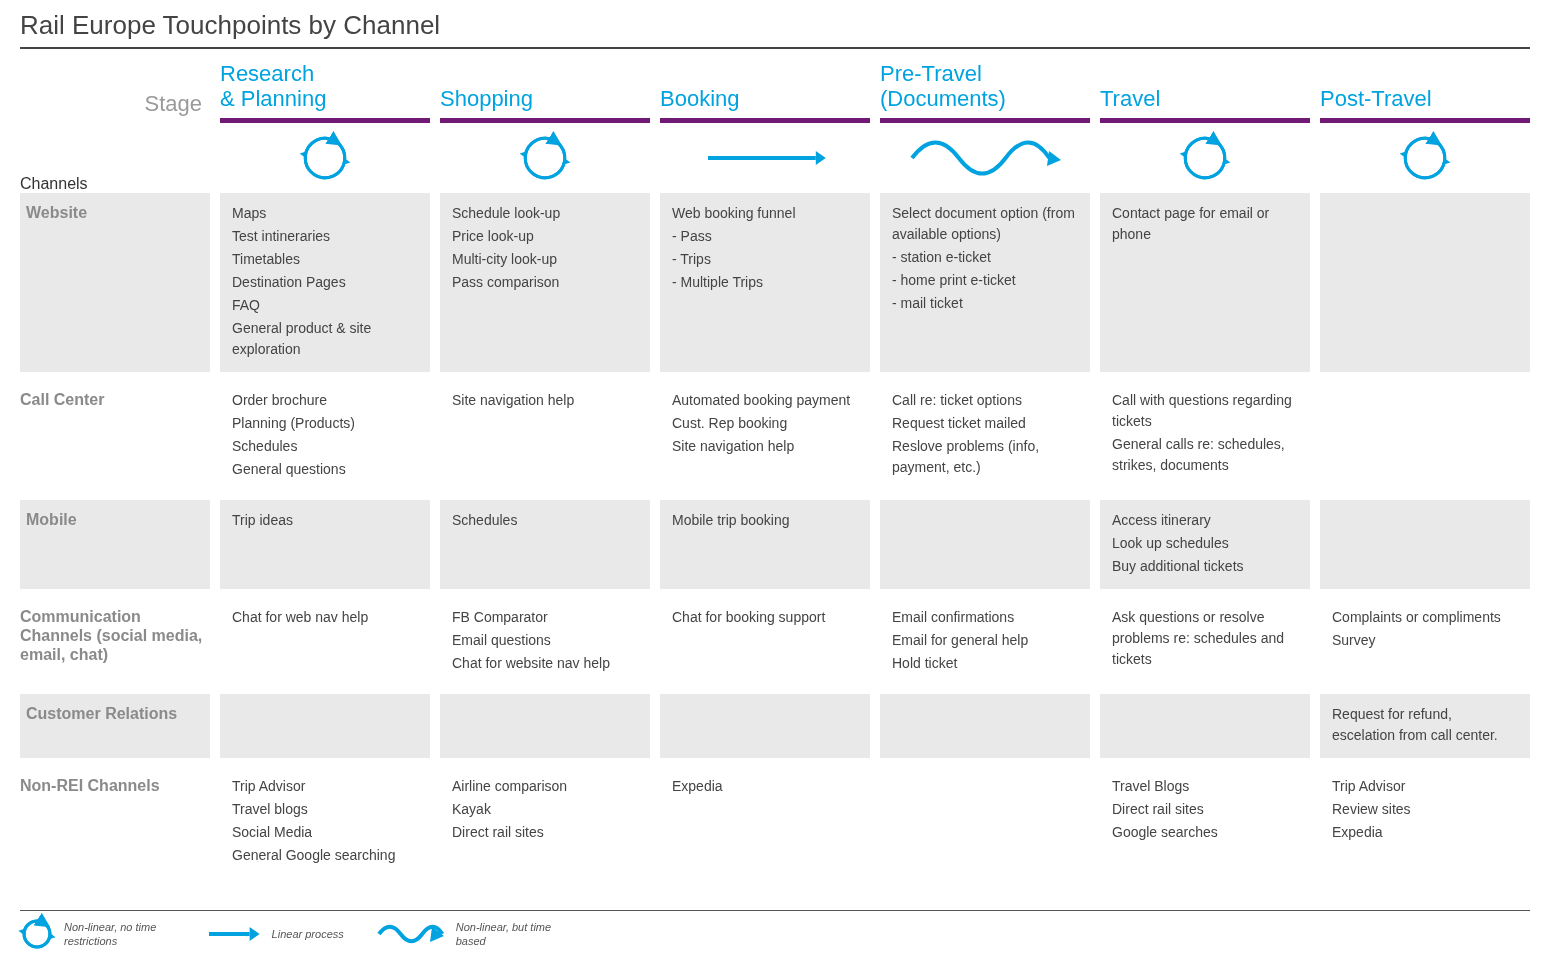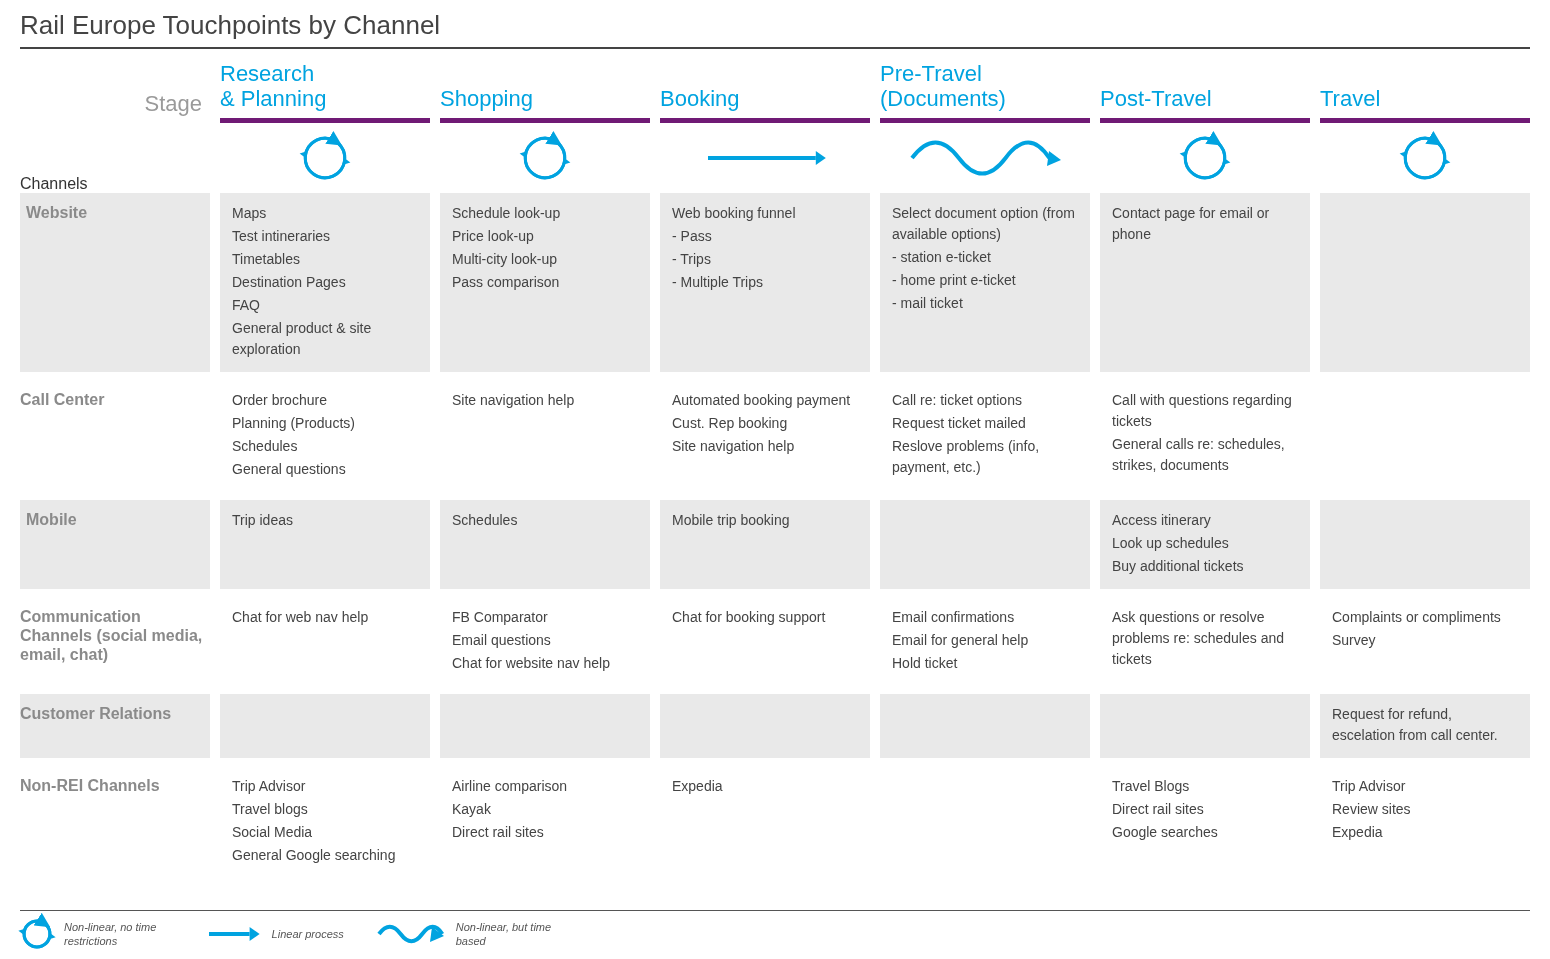--- a/index.html
+++ b/index.html
@@ -84,22 +84,22 @@
 <body>
 
 <div class="title">Rail Europe Touchpoints by Channel</div>
 
 <div class="grid" id="grid">
     <div class="stage-label-cell">Stage</div>
     <div class="stage-header">Research<br>&amp; Planning</div>
     <div class="stage-header">Shopping</div>
     <div class="stage-header">Booking</div>
     <div class="stage-header">Pre-Travel<br>(Documents)</div>
+    <div class="stage-header">Travel</div>
     <div class="stage-header">Post-Travel</div>
-    <div class="stage-header">Travel</div>
     <div class="spacer" style="height: 70px; display: flex; align-items: flex-end; justify-content: flex-start;">Channels</div>
     <div style="height: 70px; display: flex; align-items: center; justify-content: center;">
       <svg width="52" height="52" viewBox="0 0 52 52">
       <defs>
           <marker id="ah-52" viewBox="0 0 10 10" refX="5" refY="5" markerWidth="5" markerHeight="5" orient="auto">
             <path d="M0,0 L10,5 L0,10 z" fill="#00a3e0"></path>
           </marker>
         </defs>
       <path d="M 38.28301297302833 10.521460265760927 A 19.76 19.76 0 1 1 36.67637356395444 9.372533340195965" fill="none" stroke="#00a3e0" stroke-width="3" marker-end="url(#ah-52)"></path>
       <path d="M 14.371217923034365 41.9758889394751 A 19.76 19.76 0 0 1 16.024240973106814 43.057017084981744" fill="none" stroke="#00a3e0" stroke-width="0"></path>
@@ -280,21 +280,21 @@
       <p>Complaints or compliments</p>
       <p>Survey</p>
     </div>
     <div style="height: 8px;"></div>
     <div style="height: 8px;"></div>
     <div style="height: 8px;"></div>
     <div style="height: 8px;"></div>
     <div style="height: 8px;"></div>
     <div style="height: 8px;"></div>
     <div style="height: 8px;"></div>
-    <div class="channel-label" style="background: rgb(233, 233, 233); padding-left: 0;">Customer Relations</div>
+    <div class="channel-label" style="background: rgb(233, 233, 233); padding-left: 6px;">Customer Relations</div>
     <div class="cell" style="background: rgb(233, 233, 233);"></div>
     <div class="cell" style="background: rgb(233, 233, 233);"></div>
     <div class="cell" style="background: rgb(233, 233, 233);"></div>
     <div class="cell" style="background: rgb(233, 233, 233);"></div>
     <div class="cell" style="background: rgb(233, 233, 233);"></div>
     <div class="cell" style="background: rgb(233, 233, 233);">
       <p>Request for refund, escelation from call center.</p>
     </div>
     <div style="height: 8px;"></div>
     <div style="height: 8px;"></div>

